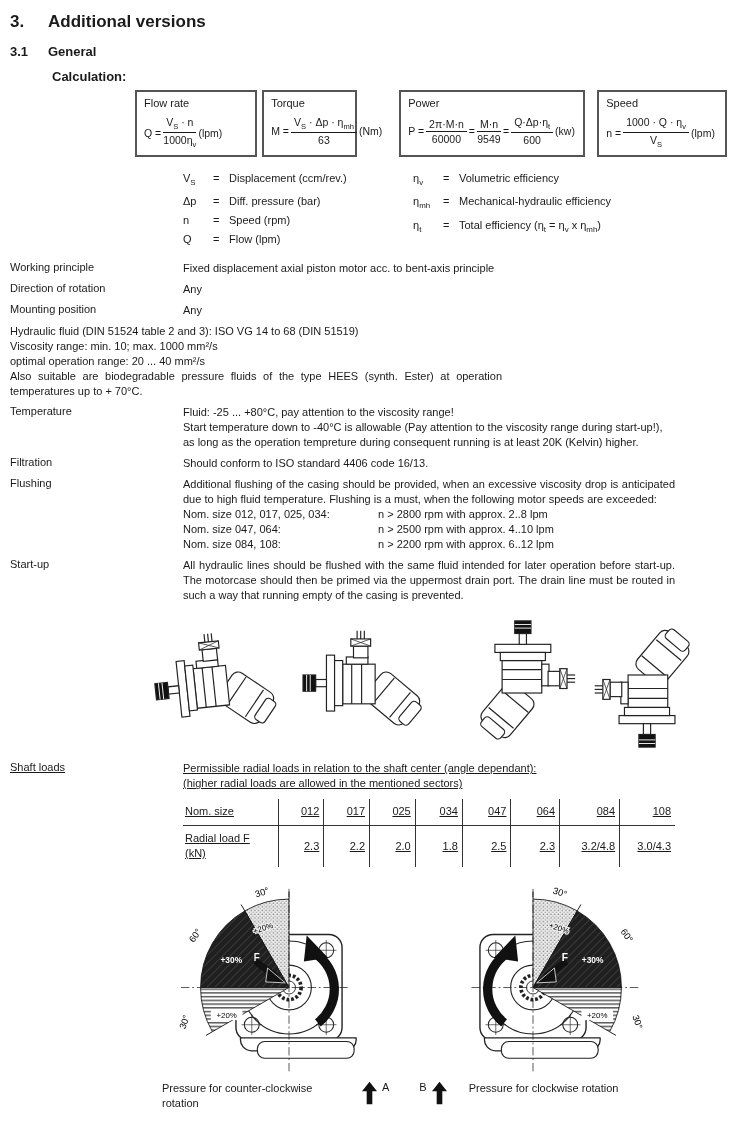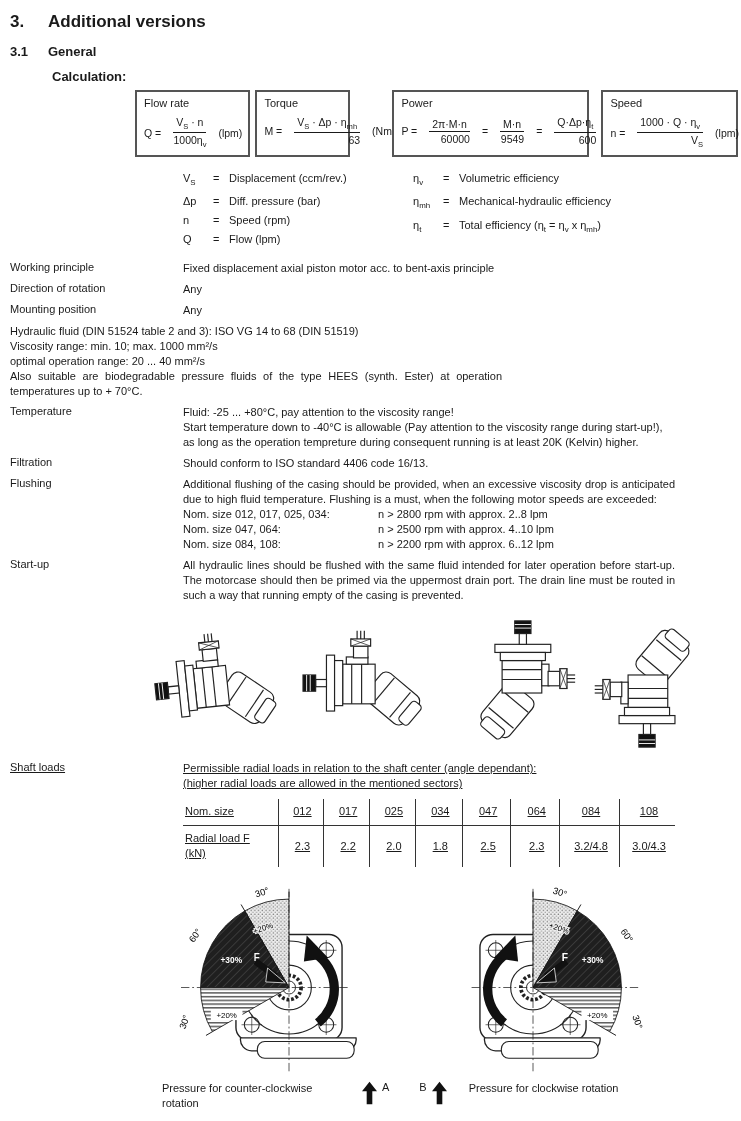--- a/index.html
+++ b/index.html
@@ -10,21 +10,21 @@
   .h1{display:flex;font-weight:bold;font-size:17px;margin:2px 0 12px 0;}
   .h1 .no{width:38px;}
   .h2{display:flex;font-weight:bold;font-size:13px;margin:0 0 10px 0;}
   .h2 .no{width:38px;}
   .calc{margin-left:42px;font-weight:bold;font-size:13px;margin-bottom:6px;}
   
   .frow{display:flex;margin-left:125px;align-items:stretch;margin-bottom:12px;}
   .fbox{border:2px solid #555;background:#fff;padding:5px 6px 6px 7px;font-size:11px;}
   .fbox .ft{margin-bottom:7px;}
   .fline{display:flex;align-items:center;font-size:10.5px;white-space:nowrap;}
-  .frac{display:inline-block;text-align:right;vertical-align:middle;margin:0 12px;}
+  .frac{display:inline-block;text-align:center;vertical-align:middle;margin:0 2px;}
   .frac .num{display:block;border-bottom:1px solid #1a1a1a;padding:0 3px 1px 3px;}
   .frac .den{display:block;padding-top:1px;}
   sub{font-size:0.72em;}
   .b1{width:112px;margin-right:5px;}
   .b2{width:78px;margin-right:42px;}
   .b3{width:180px;margin-right:12px;}
   .b4{width:120px;}
   
   .legend{display:flex;margin-left:173px;font-size:11px;margin-bottom:12px;}
   .lcol{line-height:19px;}
@@ -39,21 +39,21 @@
   .just{text-align:justify;}
   .pair{display:flex;}
   .pair .p1{width:195px;flex:none;}
   
   .motors{display:flex;margin-left:140px;margin-top:2px;margin-bottom:2px;}
   .motors svg{display:block;}
   
   .stable{margin-top:8px;border-collapse:collapse;font-size:11px;}
   .stable td{padding:5px 4px 6px 7px;}
   .stable tr.hd td{border-bottom:1.5px solid #333;}
-  .stable td.sep{border-left:1.5px solid #333;text-align:center;}
+  .stable td.sep{border-left:1.5px solid #333;text-align:right;}
   .stable td.c0{width:112px;padding-left:2px;}
   
   .diagrams{display:flex;margin-left:158px;margin-top:14px;}
   .diagrams svg{display:block;}
   .caprow{display:flex;font-size:11px;margin-left:152px;margin-top:2px;align-items:flex-start;}
   .cap{line-height:15px;}
   .cap.l{width:152px;}
   .cap.r{width:170px;}
   .portA{display:flex;align-items:flex-start;margin-left:48px;}
   .portB{display:flex;align-items:flex-start;margin-left:30px;}

